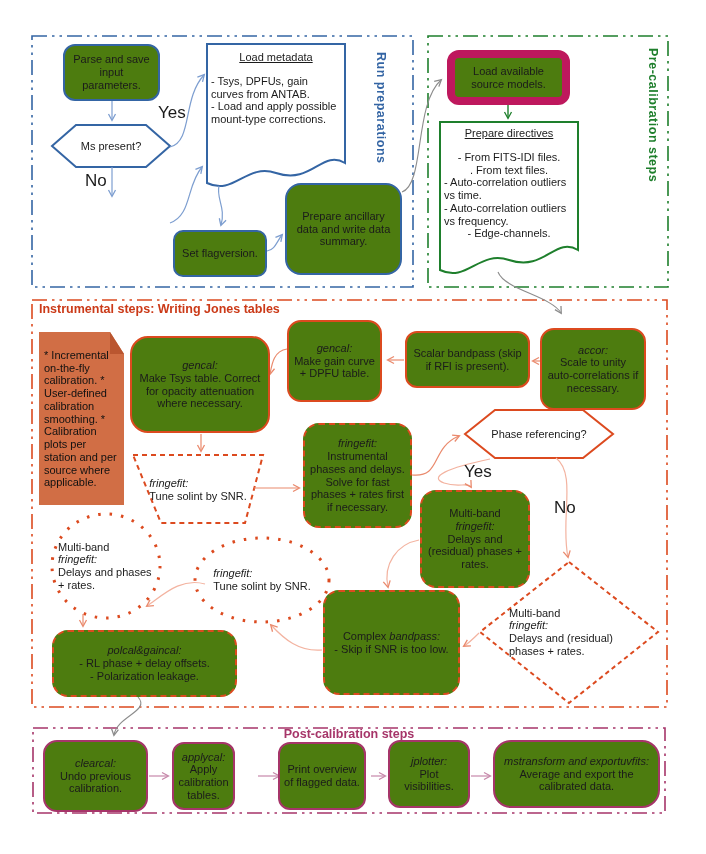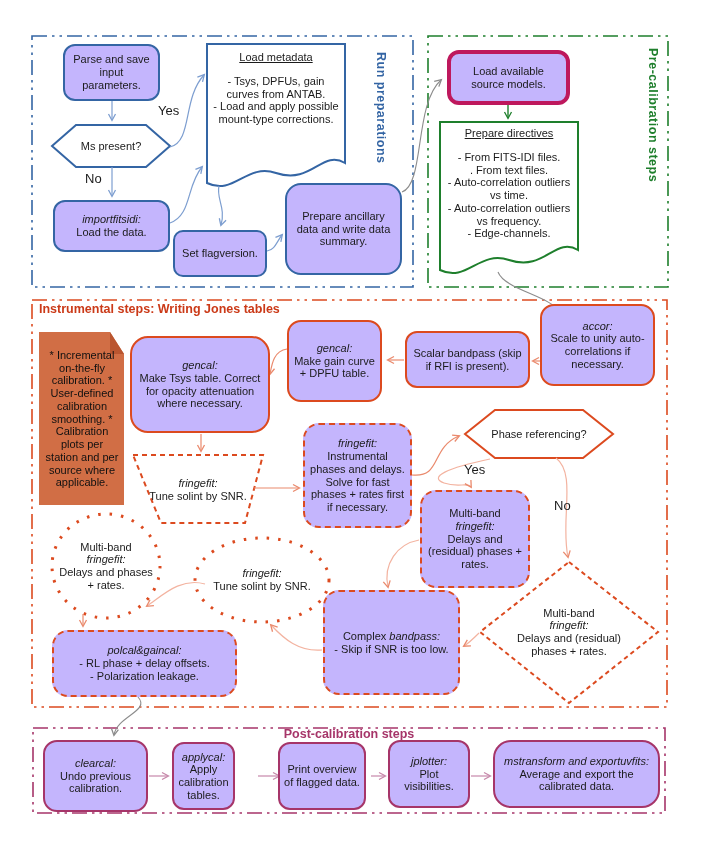--- a/index.html
+++ b/index.html
@@ -2,42 +2,42 @@
 <html><head>
 <meta charset="utf-8">
 <style>
   html,body{margin:0;padding:0;background:#fff;}
   .canvas{
     position:relative;width:706px;height:854px;background:#fff;overflow:hidden;
     font-family:"Liberation Sans",sans-serif;color:#1b1b1b;
   }
   .canvas svg{position:absolute;left:0;top:0;}
   .node{
-    position:absolute;box-sizing:border-box;background:#c4b5fd;
+    position:absolute;box-sizing:border-box;background:#4d7c0f;
     display:flex;align-items:center;justify-content:center;text-align:center;
     font-size:11px;line-height:1.16;padding:2px 4px;
   }
   .txt{
     position:absolute;box-sizing:border-box;
-    display:flex;align-items:center;justify-content:center;text-align:center;
+    display:flex;align-items:center;justify-content:center;text-align:left;
     font-size:11px;line-height:1.16;padding:1px 2px;
   }
   .col{flex-direction:column;justify-content:flex-start;}
   .b-blue{border:2px solid #3465A4;}
-  .b-green{border:4px solid #be185d;}
+  .b-green{border:8px solid #be185d;}
   .b-orange{border:2px solid #DC4A1F;}
   .b-orange-d{border:2px dashed #DC4A1F;}
   .b-maroon{border:2px solid #A63569;}
   .r10{border-radius:10px}.r12{border-radius:12px}.r14{border-radius:14px}
   .r16{border-radius:16px}.r18{border-radius:18px}
   .it{font-style:italic}
   .ul{text-decoration:underline}
   .blk{display:block}
   .gap{margin-bottom:11px}
-  .lbl{position:absolute;font-size:13px;}
+  .lbl{position:absolute;font-size:17px;}
   .sec-title{position:absolute;font-weight:bold;font-size:12.5px;}
   .vlabel{
     position:absolute;font-weight:bold;font-size:12.5px;
     writing-mode:vertical-rl;text-orientation:mixed;letter-spacing:.5px;
   }
 </style>
 </head>
 <body>
 
 <div class="canvas">
@@ -129,26 +129,20 @@
   <span>Parse and save input parameters.</span>
 </div>
 <div class="txt" style="left:54px;top:126px;width:114px;height:40px">
   <span>Ms present?</span>
 </div>
 <div class="txt col" style="left:209px;top:50px;width:134px;height:112px">
   <span class="ul blk gap">Load metadata</span>
   <span class="blk">- Tsys, DPFUs, gain curves from ANTAB.</span>
   <span class="blk">- Load and apply possible mount-type corrections.</span>
 </div>
-<div class="node b-blue r12" style="left:53px;top:200px;width:117px;height:52px">
-  <div>
-    <span class="it blk">importfitsidi:</span>
-    <span>Load the data.</span>
-  </div>
-</div>
 <div class="node b-blue r16" style="left:285px;top:183px;width:117px;height:92px">
   <span>Prepare ancillary data and write data summary.</span>
 </div>
 <div class="node b-blue r10" style="left:173px;top:230px;width:94px;height:47px">
   <span>Set flagversion.</span>
 </div>
 
 <div class="node b-green r12" style="left:447px;top:50px;width:123px;height:55px">
   <span>Load available source models.</span>
 </div>
@@ -172,21 +166,21 @@
 </div>
 <div class="node b-orange r14" style="left:287px;top:320px;width:95px;height:82px">
   <div>
     <span class="it blk">gencal:</span>
     <span>Make gain curve + DPFU table.</span>
   </div>
 </div>
 <div class="node b-orange r12" style="left:405px;top:331px;width:125px;height:57px">
   <span>Scalar bandpass (skip if RFI is present).</span>
 </div>
-<div class="node b-orange r14" style="left:540px;top:304px;width:115px;height:82px">
+<div class="node b-orange r14" style="left:540px;top:328px;width:106px;height:82px">
   <div>
     <span class="it blk">accor:</span>
     <span>Scale to unity auto-correlations if necessary.</span>
   </div>
 </div>
 <div class="txt" style="left:467px;top:412px;width:144px;height:44px">
   <span>Phase referencing?</span>
 </div>
 <div class="txt" style="left:142px;top:462px;width:112px;height:56px">
   <div>

